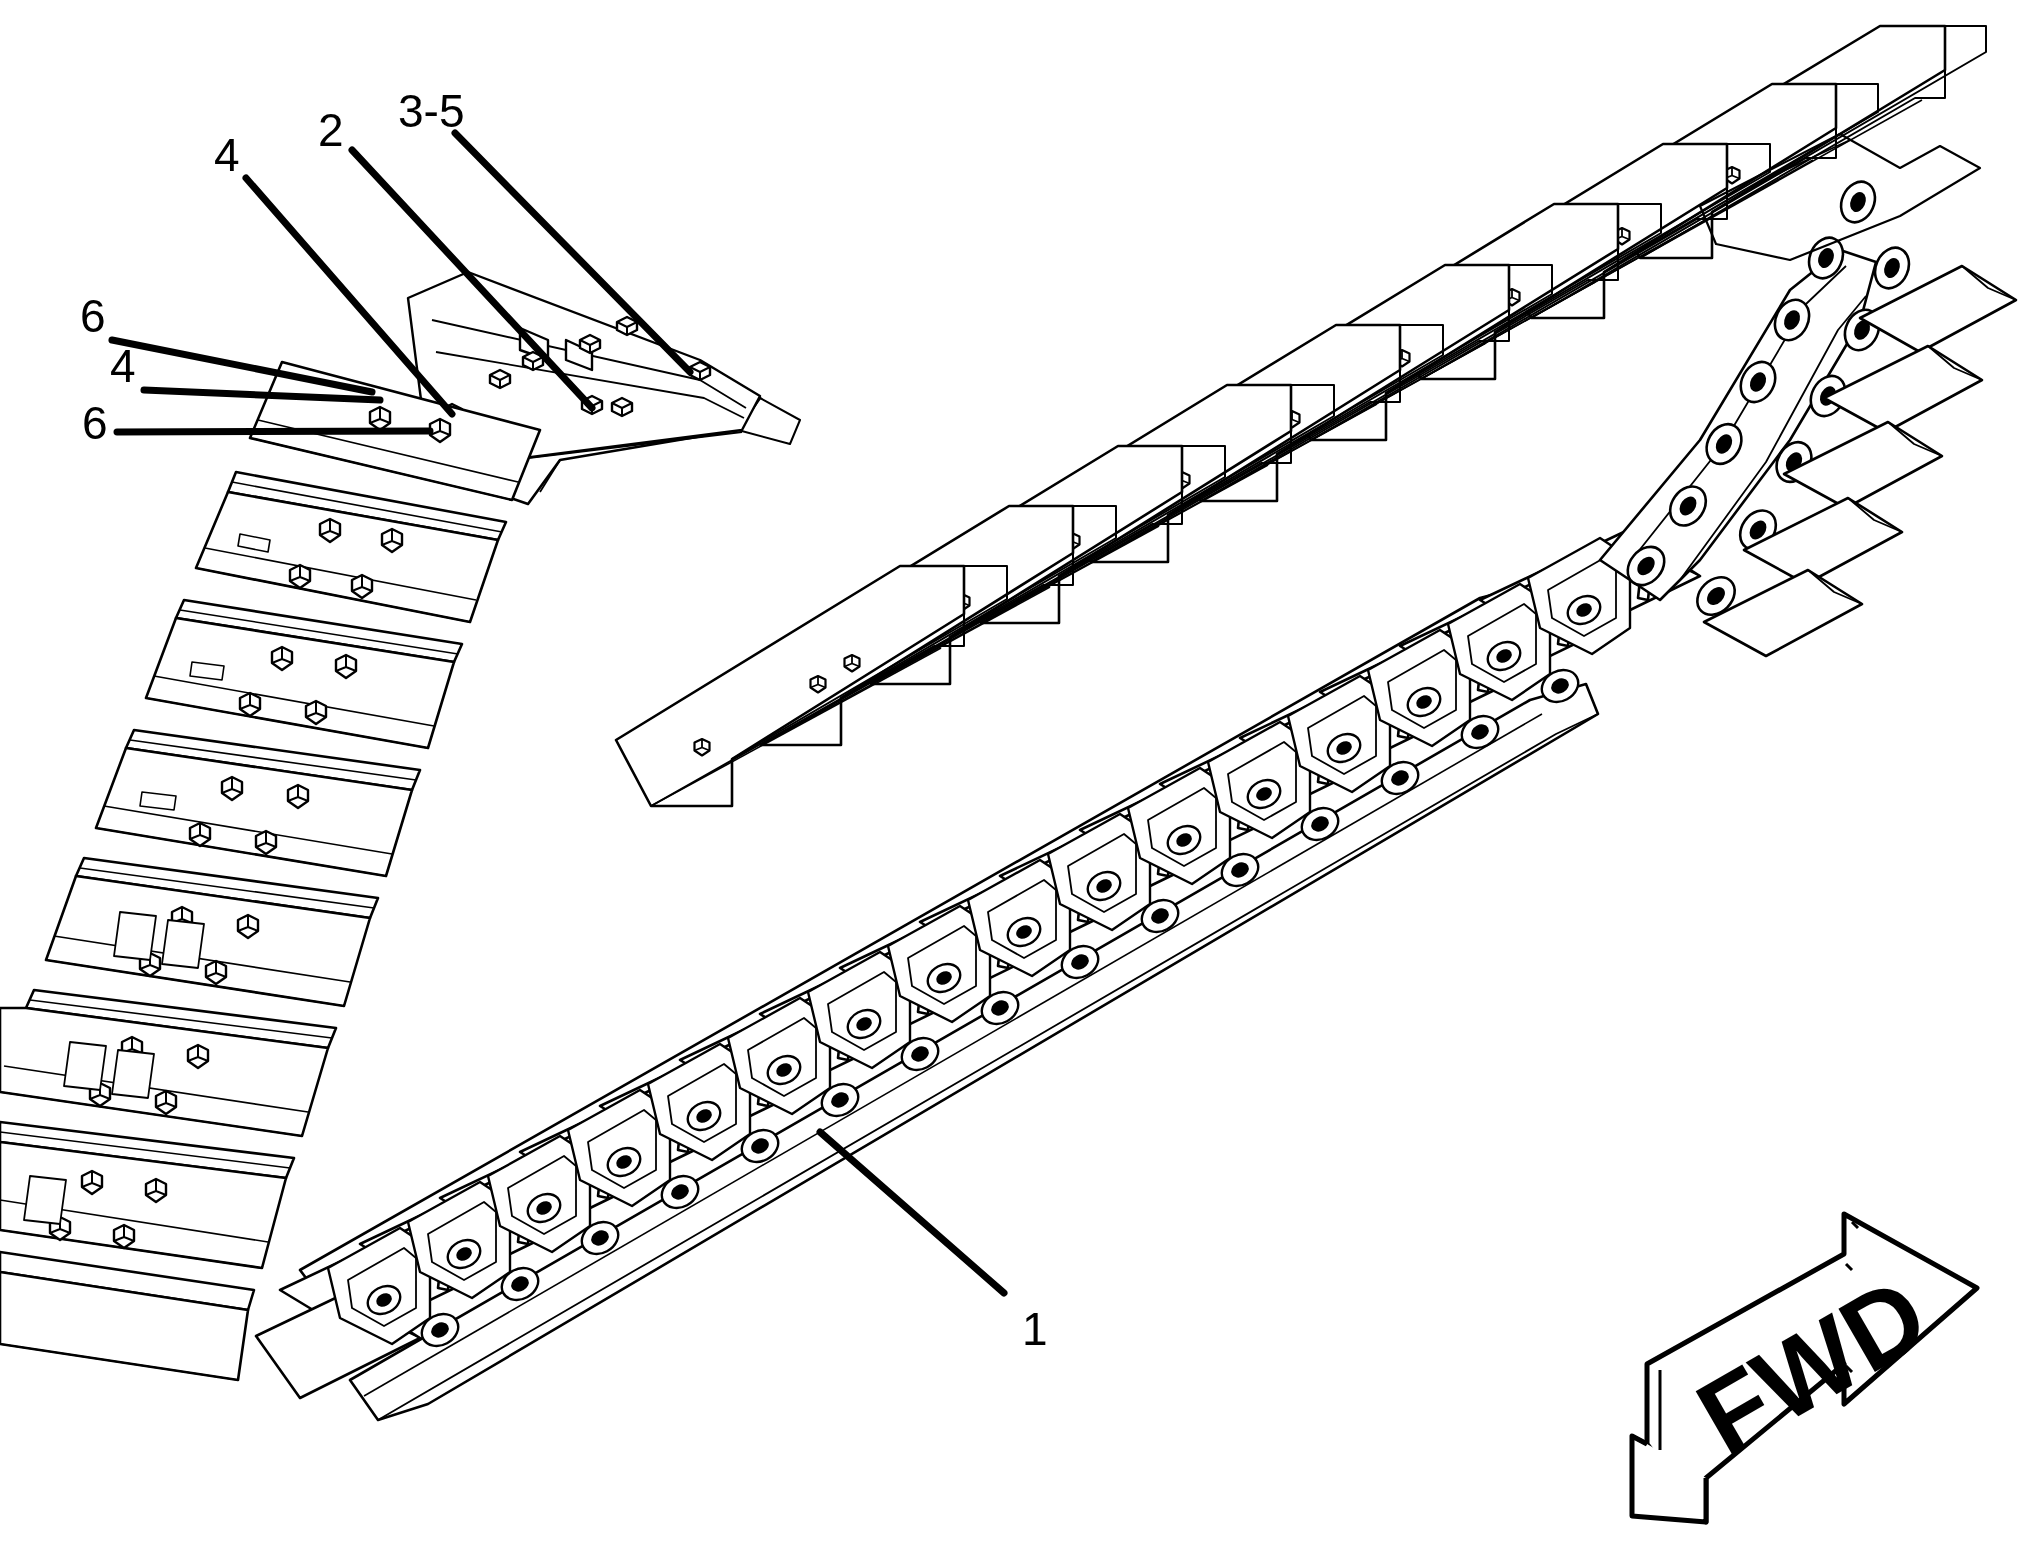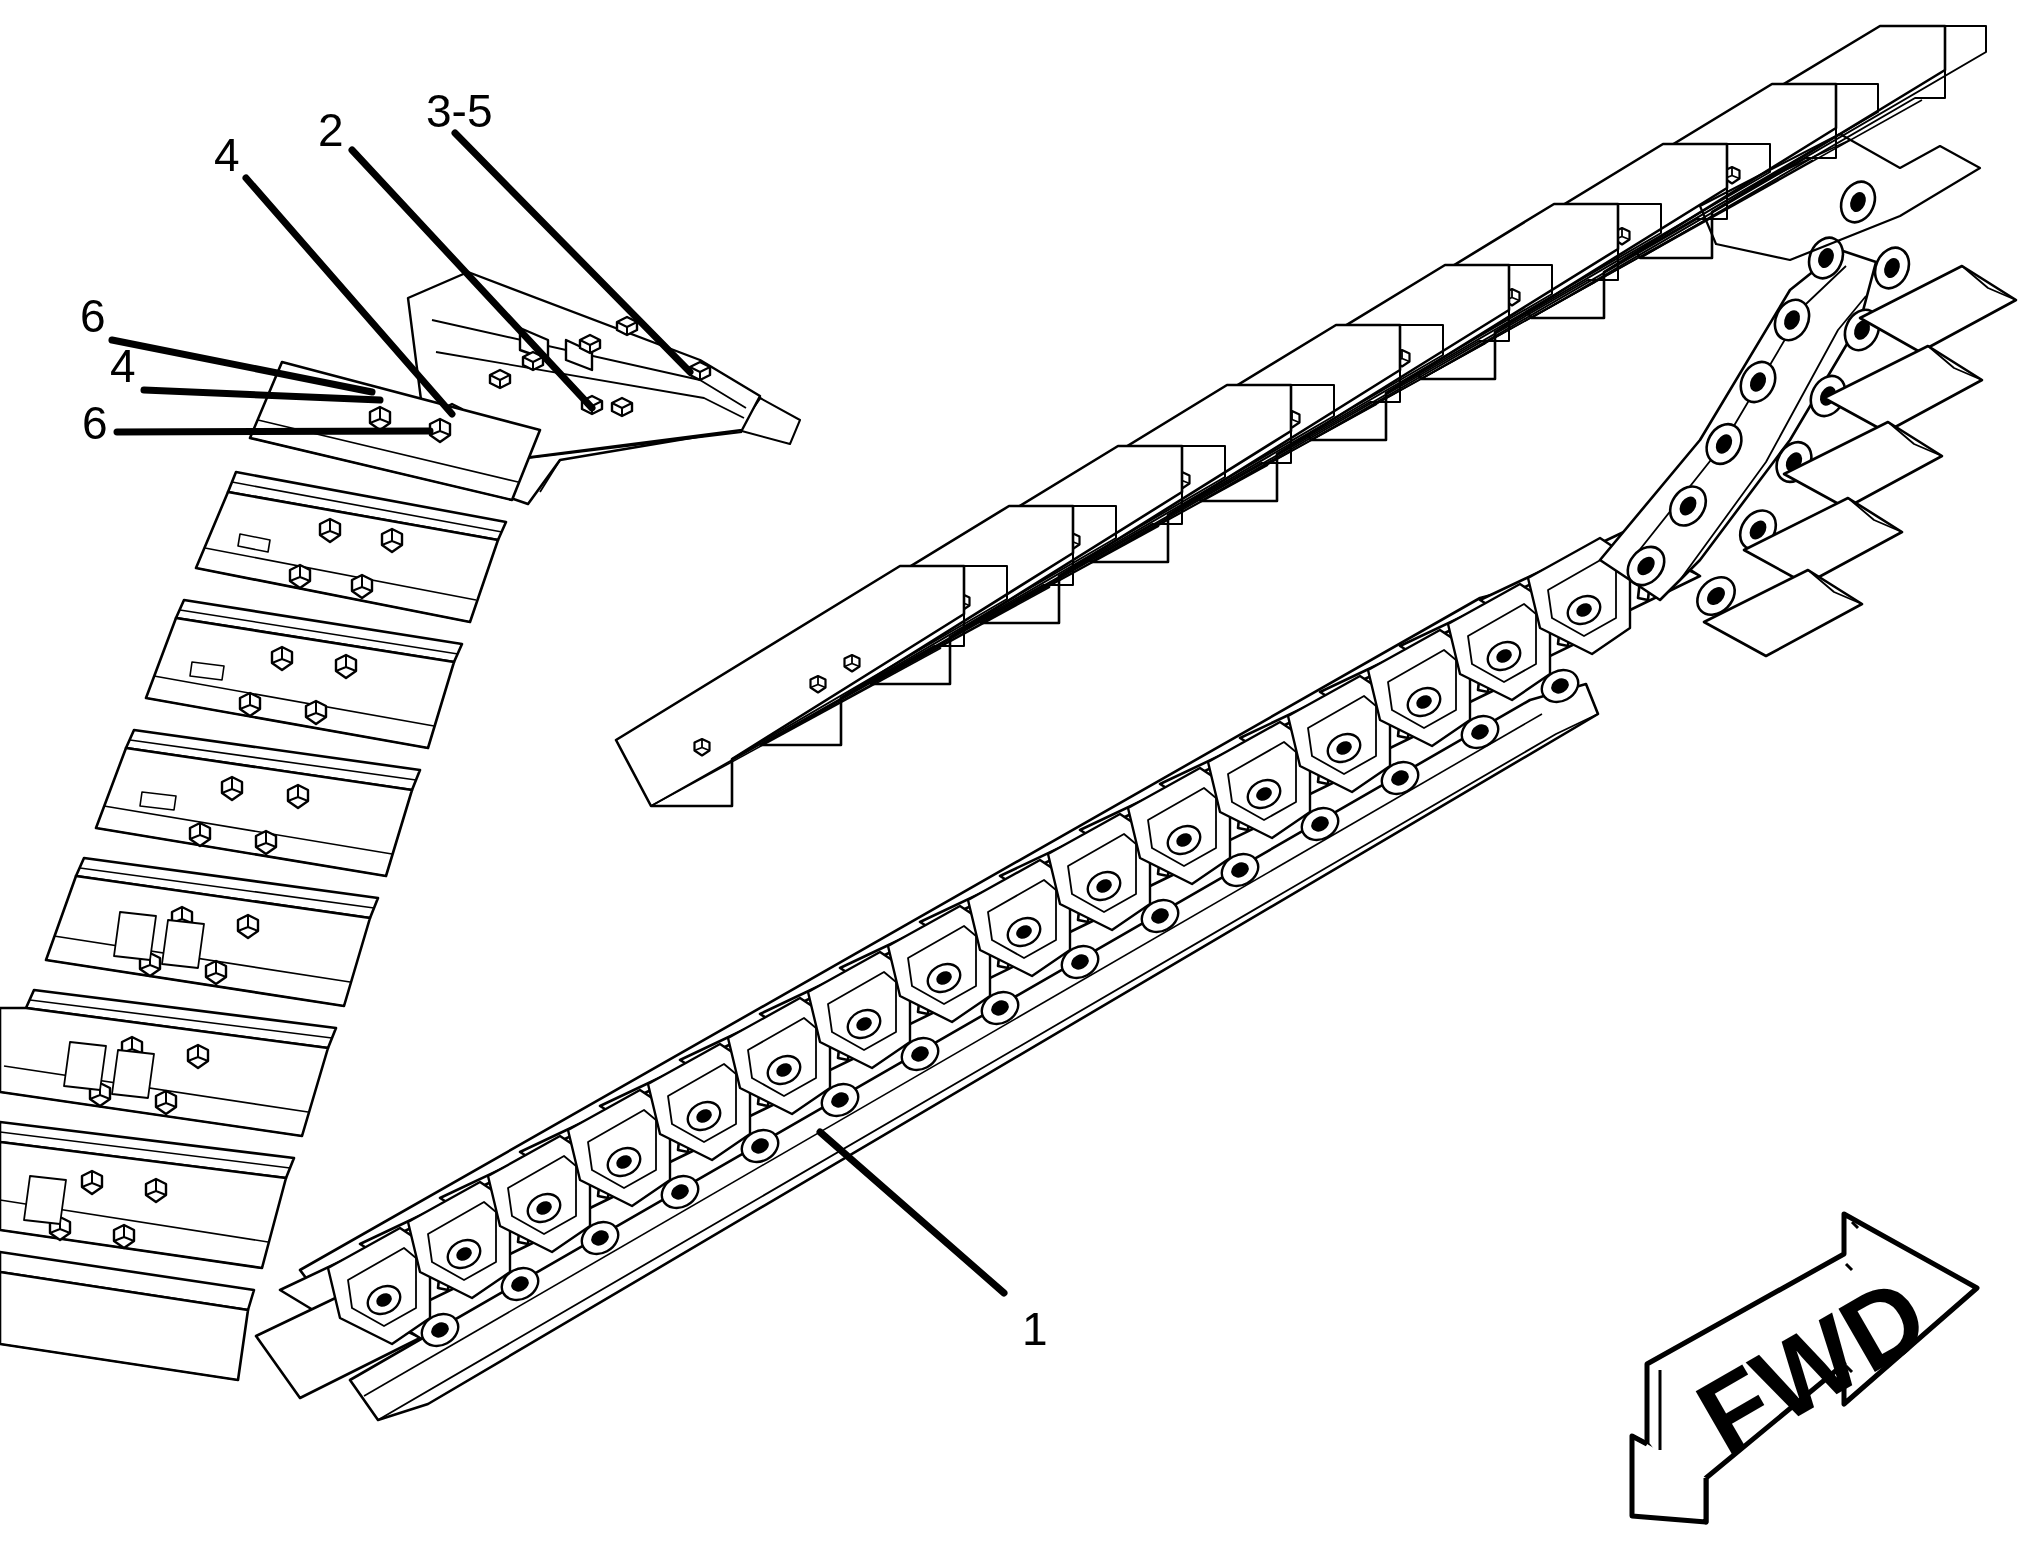--- a/index.html
+++ b/index.html
@@ -589,21 +589,21 @@
       <path d="M1846,1264 L1852,1270" fill="none" stroke-width="3"></path>
       <path d="M1846,1366 L1852,1372" fill="none" stroke-width="3"></path>
 
       <g fill="#000000" stroke="none">
         <text class="fwd-text" x="1726" y="1458" font-size="106" transform="rotate(-30 1726 1458)">FWD</text>
       </g>
     </g>
 
   </svg>
 
-  <div class="callout-label" style="left:398px; top:88px;margin-left:28px;">3-5</div>
+  <div class="callout-label" style="left:398px; top:88px;">3-5</div>
   <div class="callout-label" style="left:318px; top:107px;">2</div>
   <div class="callout-label" style="left:214px; top:132px;">4</div>
   <div class="callout-label" style="left:110px; top:343px;">4</div>
   <div class="callout-label" style="left:80px;  top:293px;">6</div>
   <div class="callout-label" style="left:82px;  top:400px;">6</div>
   <div class="callout-label" style="left:1022px; top:1306px;">1</div>
 
 </div>
 
 </body></html>

